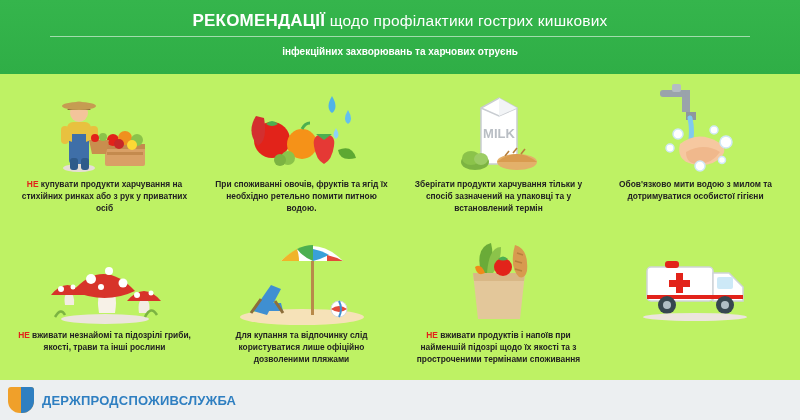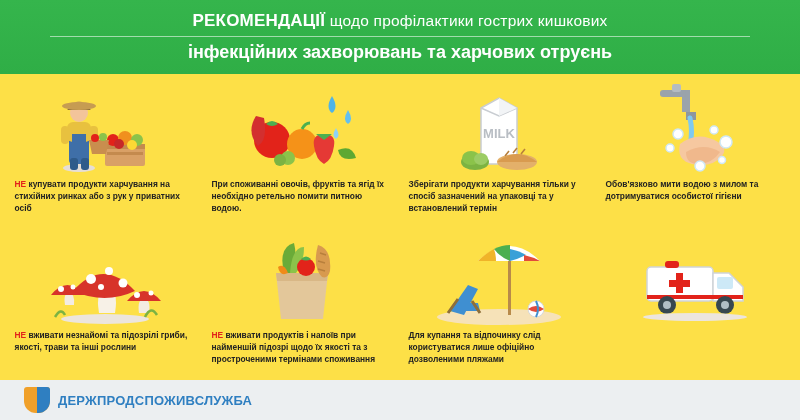--- a/index.html
+++ b/index.html
@@ -10,21 +10,21 @@
     width: 800px;
     height: 420px;
     font-family: "Liberation Sans", sans-serif;
     background: #ffffff;
     overflow: hidden;
   }
   .poster {
     position: relative;
     width: 800px;
     height: 420px;
-    background: #fde047;
+    background: #bef264;
     display: flex;
     flex-direction: column;
   }
   
   .header {
     background: #32b34a;
     background: linear-gradient(180deg, #35b54c 0%, #2fae46 100%);
     padding: 10px 20px 12px 20px;
     text-align: center;
     color: #ffffff;
@@ -40,21 +40,21 @@
     font-weight: bold;
     font-size: 17px;
   }
   .header-rule {
     width: 92%;
     height: 1px;
     background: rgba(255,255,255,.55);
     margin: 4px auto 5px auto;
   }
   .header-line2 {
-    font-size: 18px;
+    font-size: 10px;
     font-weight: bold;
     line-height: 20px;
     white-space: nowrap;
   }
   
   .grid {
     flex: 1 1 auto;
     display: grid;
     grid-template-columns: repeat(4, 1fr);
     grid-template-rows: 1fr 1fr;
@@ -73,36 +73,37 @@
     height: 92px;
     width: 100%;
     display: flex;
     align-items: flex-end;
     justify-content: center;
     margin-bottom: 4px;
   }
   .caption {
     font-size: 8.4px;
     line-height: 12px;
+    text-align: center;
     color: #222222;
     font-weight: bold;
     max-width: 180px;
   }
   .caption .neg {
     color: #e2231a;
     font-weight: bold;
   }
   
   .footer {
     flex: 0 0 auto;
     height: 40px;
     background: #eceff1;
     display: flex;
     align-items: center;
-    padding-left: 24px;
+    padding-left: 8px;
     box-sizing: border-box;
   }
   .footer-logo {
     width: 26px;
     height: 26px;
     margin-right: 8px;
     position: relative;
   }
   .shield {
     width: 26px;
@@ -294,45 +295,20 @@
         </svg>
       </div>
       <div class="caption">
         <span class="neg">НЕ</span>
         <span>вживати незнайомі та підозрілі гриби, якості, трави та інші рослини</span>
       </div>
     </div>
 
     <div class="cell">
       <div class="art">
-        <svg width="140" height="92" viewBox="0 0 140 92">
-
-          <path d="M44 40 h52 l-5 46 h-42z" fill="#e3c79a"></path>
-          <path d="M44 40 h52 l-1 8 h-50z" fill="#d8b786"></path>
-
-          <path d="M86 12 q14 4 12 26 q-2 8 -8 6 q-10 -10 -4 -32z" fill="#d89a4f"></path>
-          <path d="M88 20 l6 2 M86 28 l7 2 M86 36 l7 2" stroke="#b87f3c" stroke-width="1.4"></path>
-
-          <path d="M52 40 q-6 -26 10 -30 q4 16 -2 30z" fill="#6aab38"></path>
-          <path d="M58 40 q2 -26 14 -26 q0 16 -8 26z" fill="#8bc34a"></path>
-
-          <circle cx="74" cy="34" r="9" fill="#e2231a"></circle>
-          <path d="M69 26 q5 -5 10 0 q-5 3 -10 0z" fill="#4caf50"></path>
-
-          <path d="M46 34 q6 -4 10 6 q-8 4 -10 -6z" fill="#f08a18"></path>
-        </svg>
-      </div>
-      <div class="caption">
-        <span class="neg">НЕ</span>
-        <span>вживати продуктів і напоїв при найменшій підозрі щодо їх якості та з простроченими термінами споживання</span>
-      </div>
-    </div>
-
-    <div class="cell">
-      <div class="art">
         <svg width="150" height="92" viewBox="0 0 150 92">
 
           <ellipse cx="75" cy="84" rx="62" ry="8" fill="#f6e2b8"></ellipse>
 
           <rect x="84" y="26" width="3" height="56" fill="#b88a4a"></rect>
           <path d="M54 28 q32 -30 62 0 z" fill="#ffffff"></path>
           <path d="M54 28 q8 -8 16 -12 q2 6 2 12z" fill="#f0b429"></path>
           <path d="M86 16 q10 2 16 6 q-8 4 -16 6z" fill="#39a0d8"></path>
           <path d="M100 22 q9 2 16 6 h-16z" fill="#e24b3a"></path>
           <path d="M70 16 q8 -4 16 -4 v16 q-10 -4 -16 -12z" fill="#4caf50"></path>
@@ -346,20 +322,45 @@
           <path d="M112 68 q4 8 0 16" stroke="#3f8fd1" stroke-width="2" fill="none"></path>
         </svg>
       </div>
       <div class="caption">
         <span>Для купання та відпочинку слід користуватися лише офіційно дозволеними пляжами</span>
       </div>
     </div>
 
     <div class="cell">
       <div class="art">
+        <svg width="140" height="92" viewBox="0 0 140 92">
+
+          <path d="M44 40 h52 l-5 46 h-42z" fill="#e3c79a"></path>
+          <path d="M44 40 h52 l-1 8 h-50z" fill="#d8b786"></path>
+
+          <path d="M86 12 q14 4 12 26 q-2 8 -8 6 q-10 -10 -4 -32z" fill="#d89a4f"></path>
+          <path d="M88 20 l6 2 M86 28 l7 2 M86 36 l7 2" stroke="#b87f3c" stroke-width="1.4"></path>
+
+          <path d="M52 40 q-6 -26 10 -30 q4 16 -2 30z" fill="#6aab38"></path>
+          <path d="M58 40 q2 -26 14 -26 q0 16 -8 26z" fill="#8bc34a"></path>
+
+          <circle cx="74" cy="34" r="9" fill="#e2231a"></circle>
+          <path d="M69 26 q5 -5 10 0 q-5 3 -10 0z" fill="#4caf50"></path>
+
+          <path d="M46 34 q6 -4 10 6 q-8 4 -10 -6z" fill="#f08a18"></path>
+        </svg>
+      </div>
+      <div class="caption">
+        <span class="neg">НЕ</span>
+        <span>вживати продуктів і напоїв при найменшій підозрі щодо їх якості та з простроченими термінами споживання</span>
+      </div>
+    </div>
+
+    <div class="cell">
+      <div class="art">
         <svg width="150" height="92" viewBox="0 0 150 92">
 
           <rect x="26" y="34" width="66" height="34" rx="4" fill="#ffffff" stroke="#cfd4d8" stroke-width="1.5"></rect>
           <path d="M92 40 h16 l14 14 v14 h-30z" fill="#ffffff" stroke="#cfd4d8" stroke-width="1.5"></path>
 
           <rect x="96" y="44" width="16" height="12" rx="2" fill="#cde9f7"></rect>
 
           <rect x="48" y="40" width="20" height="20" fill="#ffffff"></rect>
           <rect x="55" y="40" width="7" height="20" fill="#e2231a"></rect>
           <rect x="48" y="47" width="21" height="7" fill="#e2231a"></rect>

